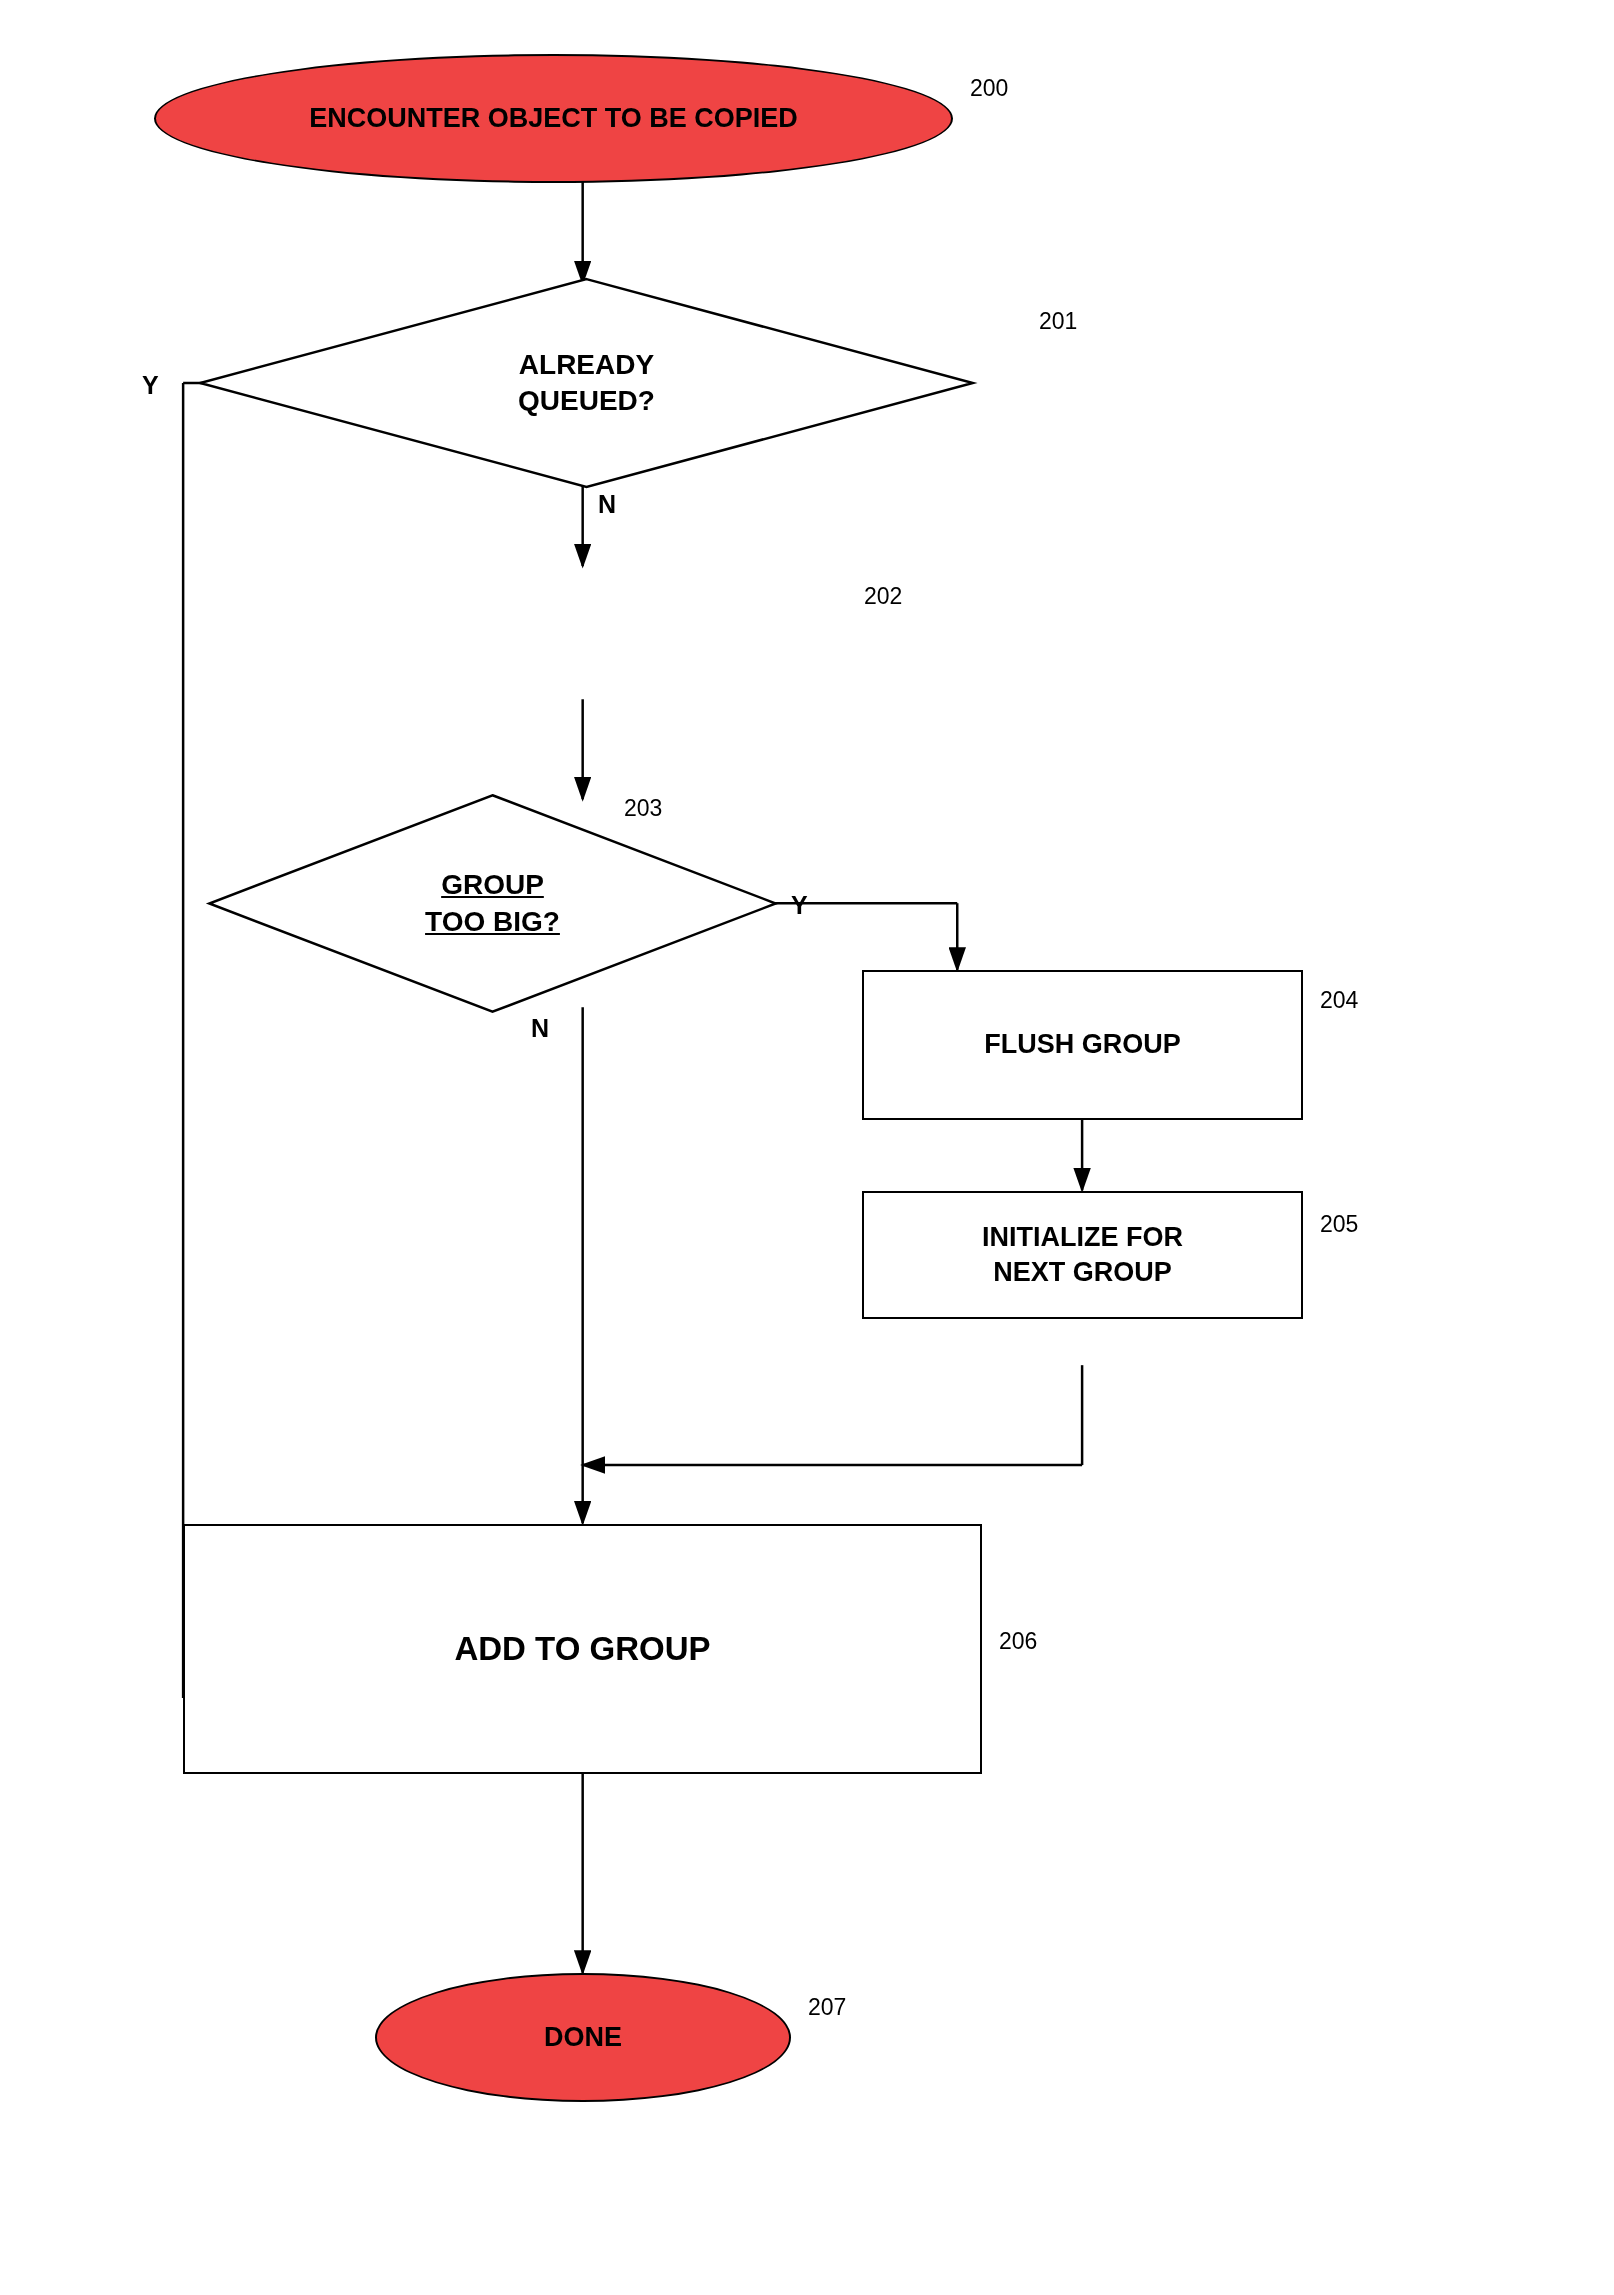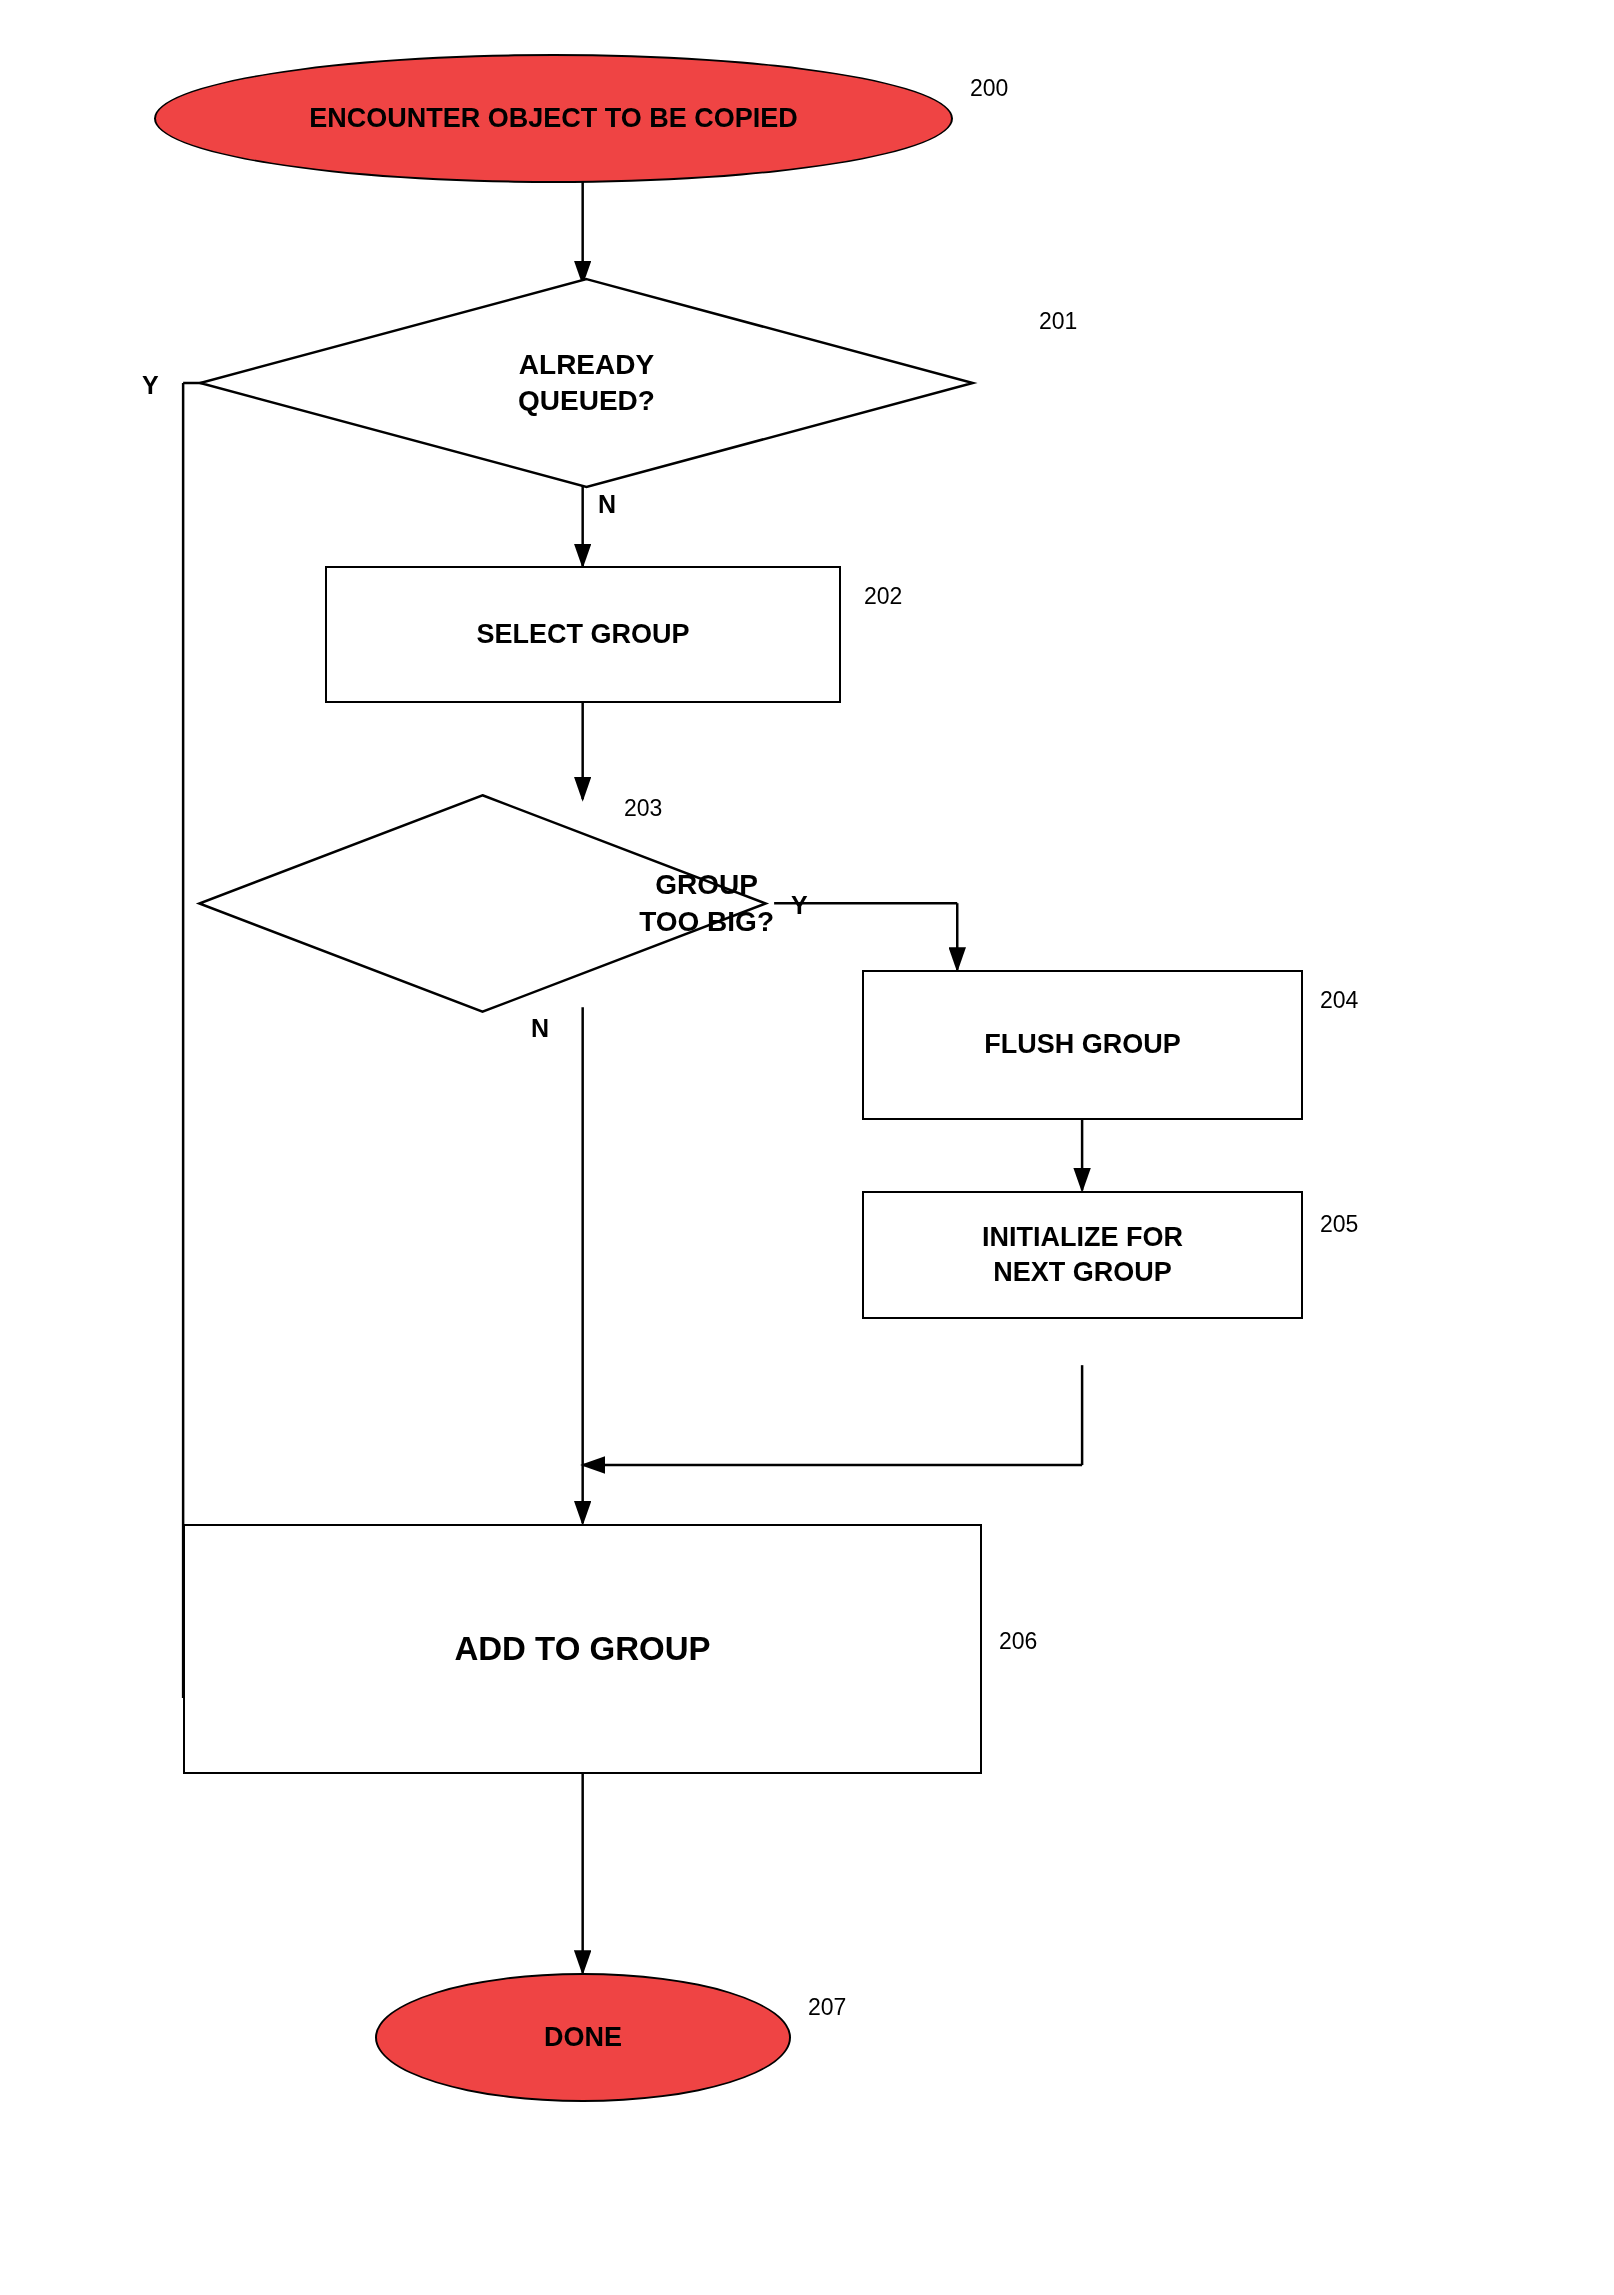--- a/index.html
+++ b/index.html
@@ -107,26 +107,23 @@
       <polygon points="475,5 940,130 475,255 10,130" fill="white" stroke="black" stroke-width="3"></polygon>
     </svg>
     <span class="label-text" style="position:relative; z-index:2; font-size:28px; text-align:center; line-height:1.3;">ALREADY<br>QUEUED?</span>
   </div>
   <span class="ref-num" style="left:995px; top:308px;margin-left:44px;">201</span>
 
   <span class="ref-num" style="left:142px; top:371px; font-size:25px; font-weight:bold;">Y</span>
 
   <span class="ref-num" style="left:598px; top:490px; font-size:25px; font-weight:bold;">N</span>
 
-  <div class="shape rect" style="left:325px; top:566px; width:516px; height:137px;">
-    <span class="label-text">SELECT GROUP</span>
-  </div>
   <span class="ref-num" style="left:858px; top:583px;margin-left:6px;">202</span>
 
-  <div class="shape" style="left:191px; top:791px; width:583px; height:225px; display:flex; align-items:center; justify-content:flex-end;">
+  <div class="shape" style="left:201px; top:791px; width:583px; height:225px; display:flex; align-items:center; justify-content:center;text-decoration:underline;">
     <svg width="583" height="225" style="position:absolute; top:0; left:0;" viewBox="0 0 700 270">
       <polygon points="350,5 690,135 350,265 10,135" fill="white" stroke="black" stroke-width="3"></polygon>
     </svg>
     <span class="label-text" style="position:relative; z-index:2; font-size:28px; text-align:center; line-height:1.3;">GROUP<br>TOO BIG?</span>
   </div>
   <span class="ref-num" style="left:624px; top:795px;">203</span>
 
   <span class="ref-num" style="left:791px; top:891px; font-size:25px; font-weight:bold;">Y</span>
 
   <span class="ref-num" style="left:531px; top:1014px; font-size:25px; font-weight:bold;">N</span>

